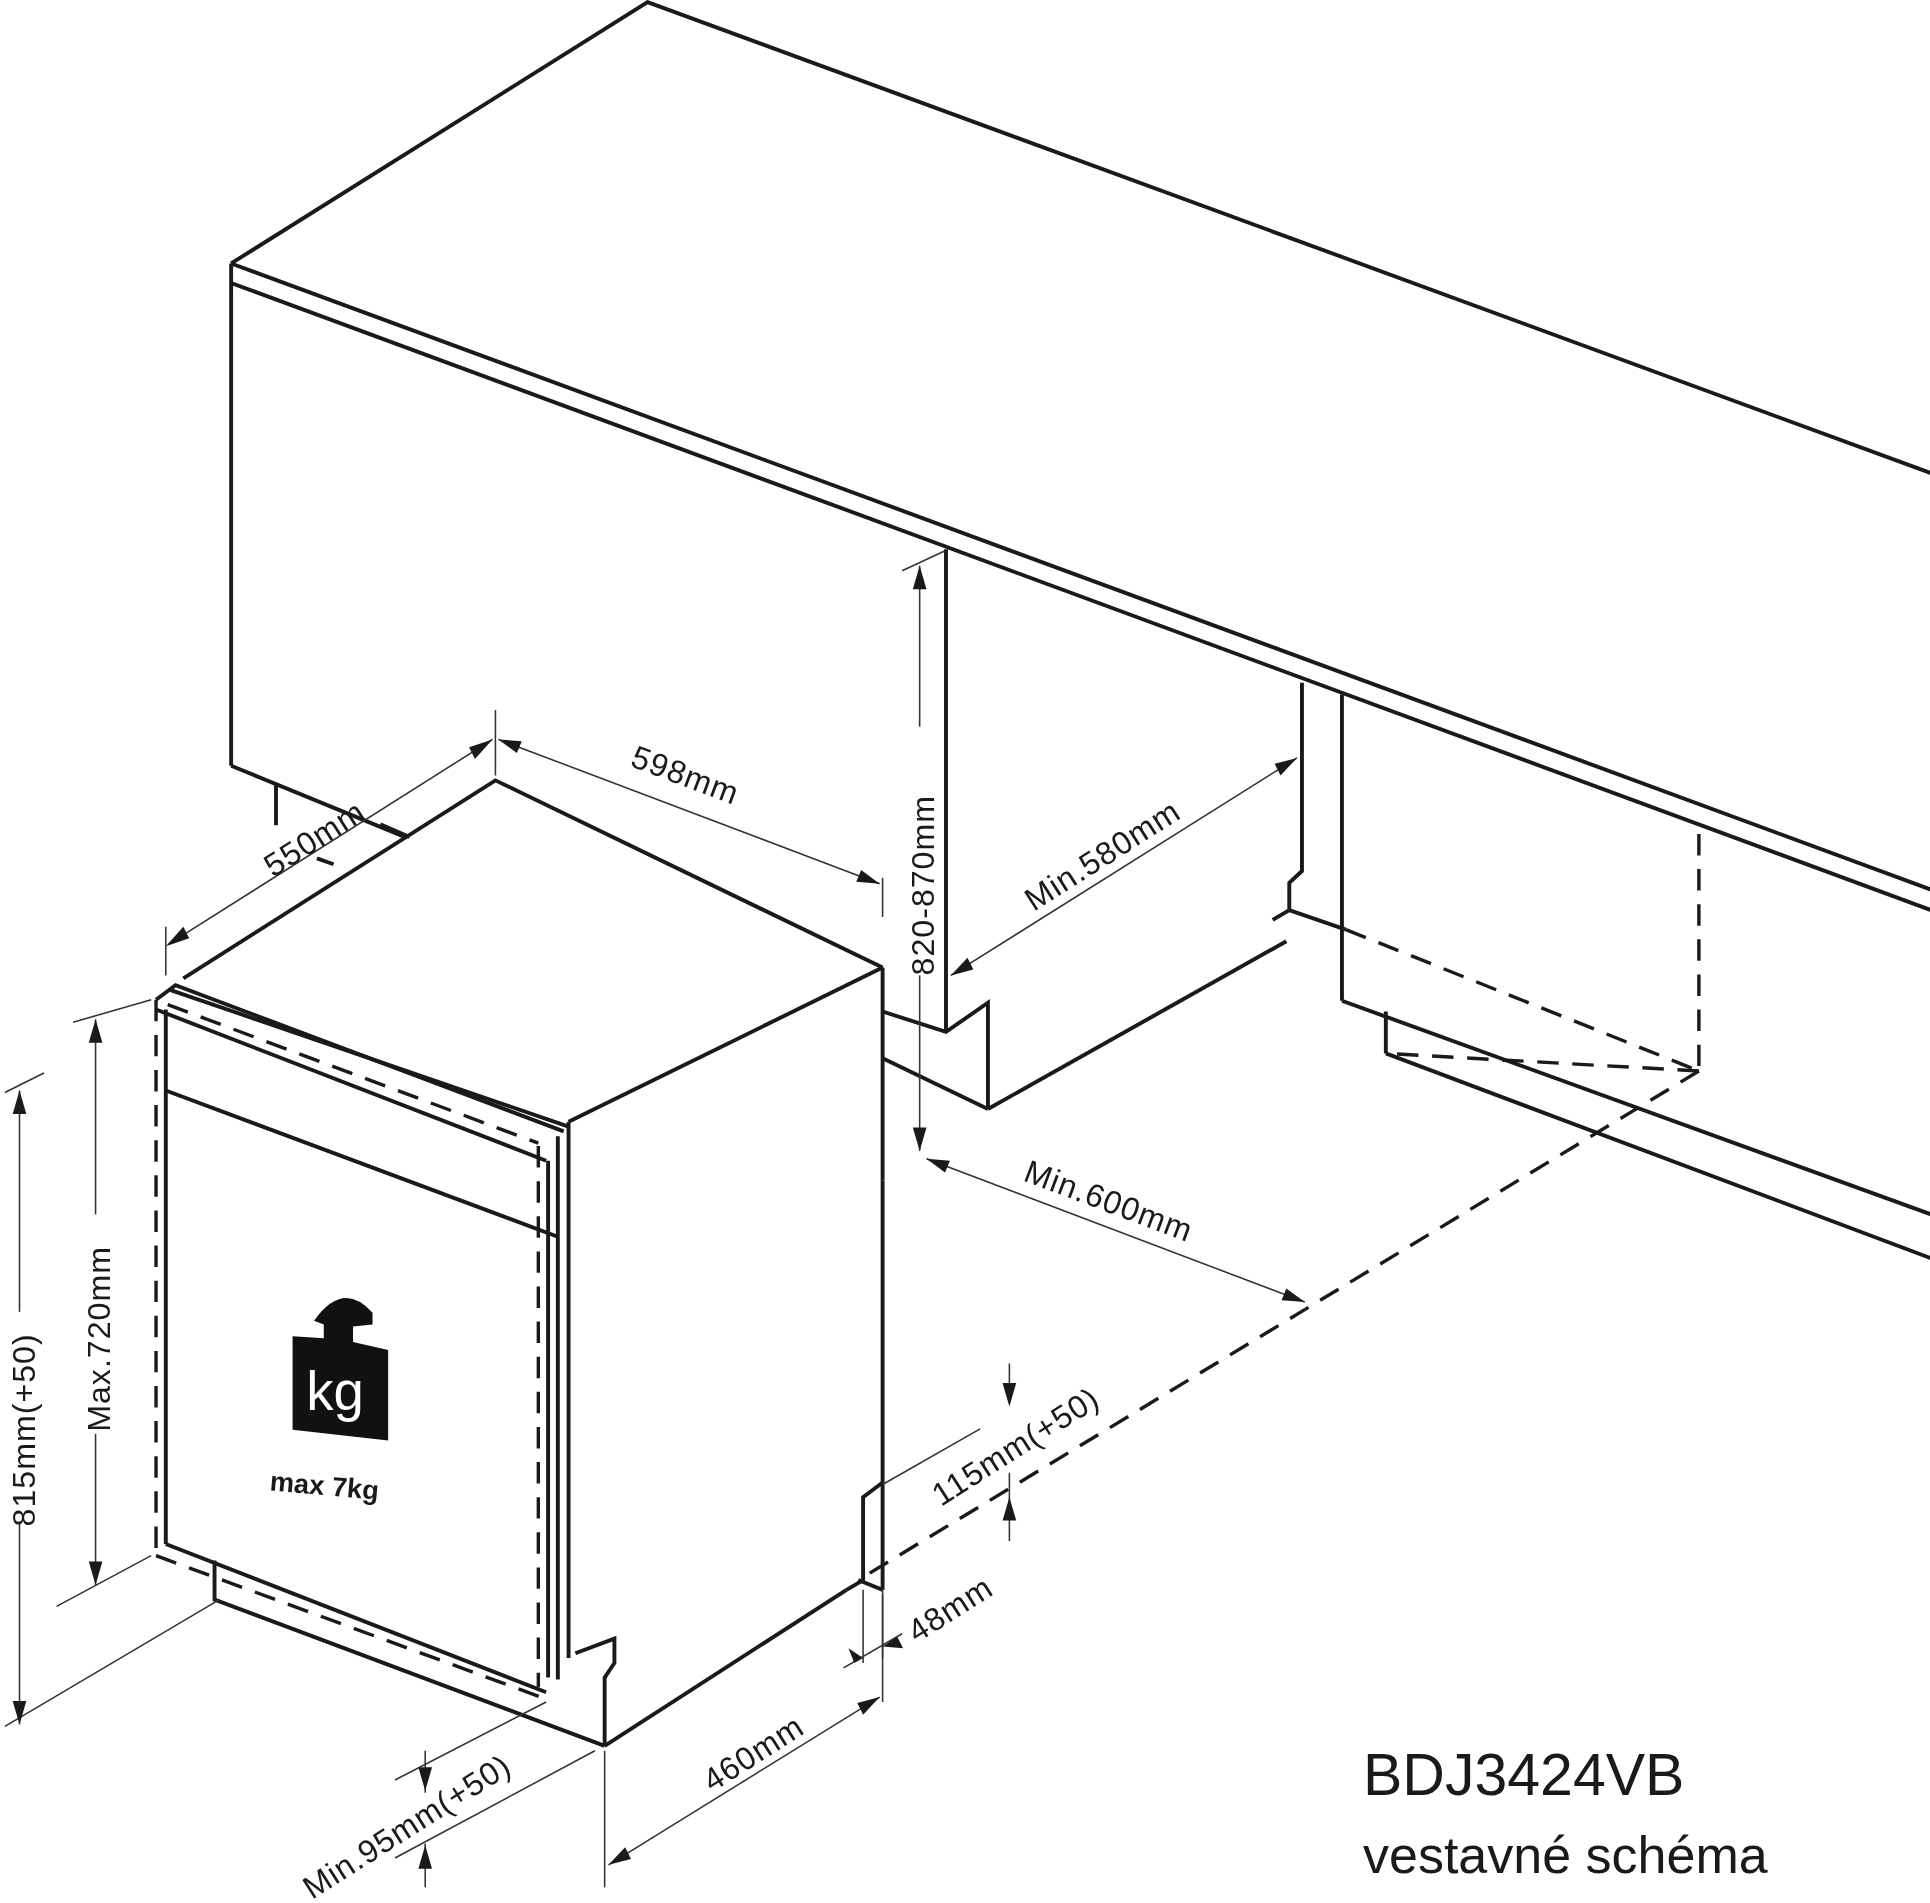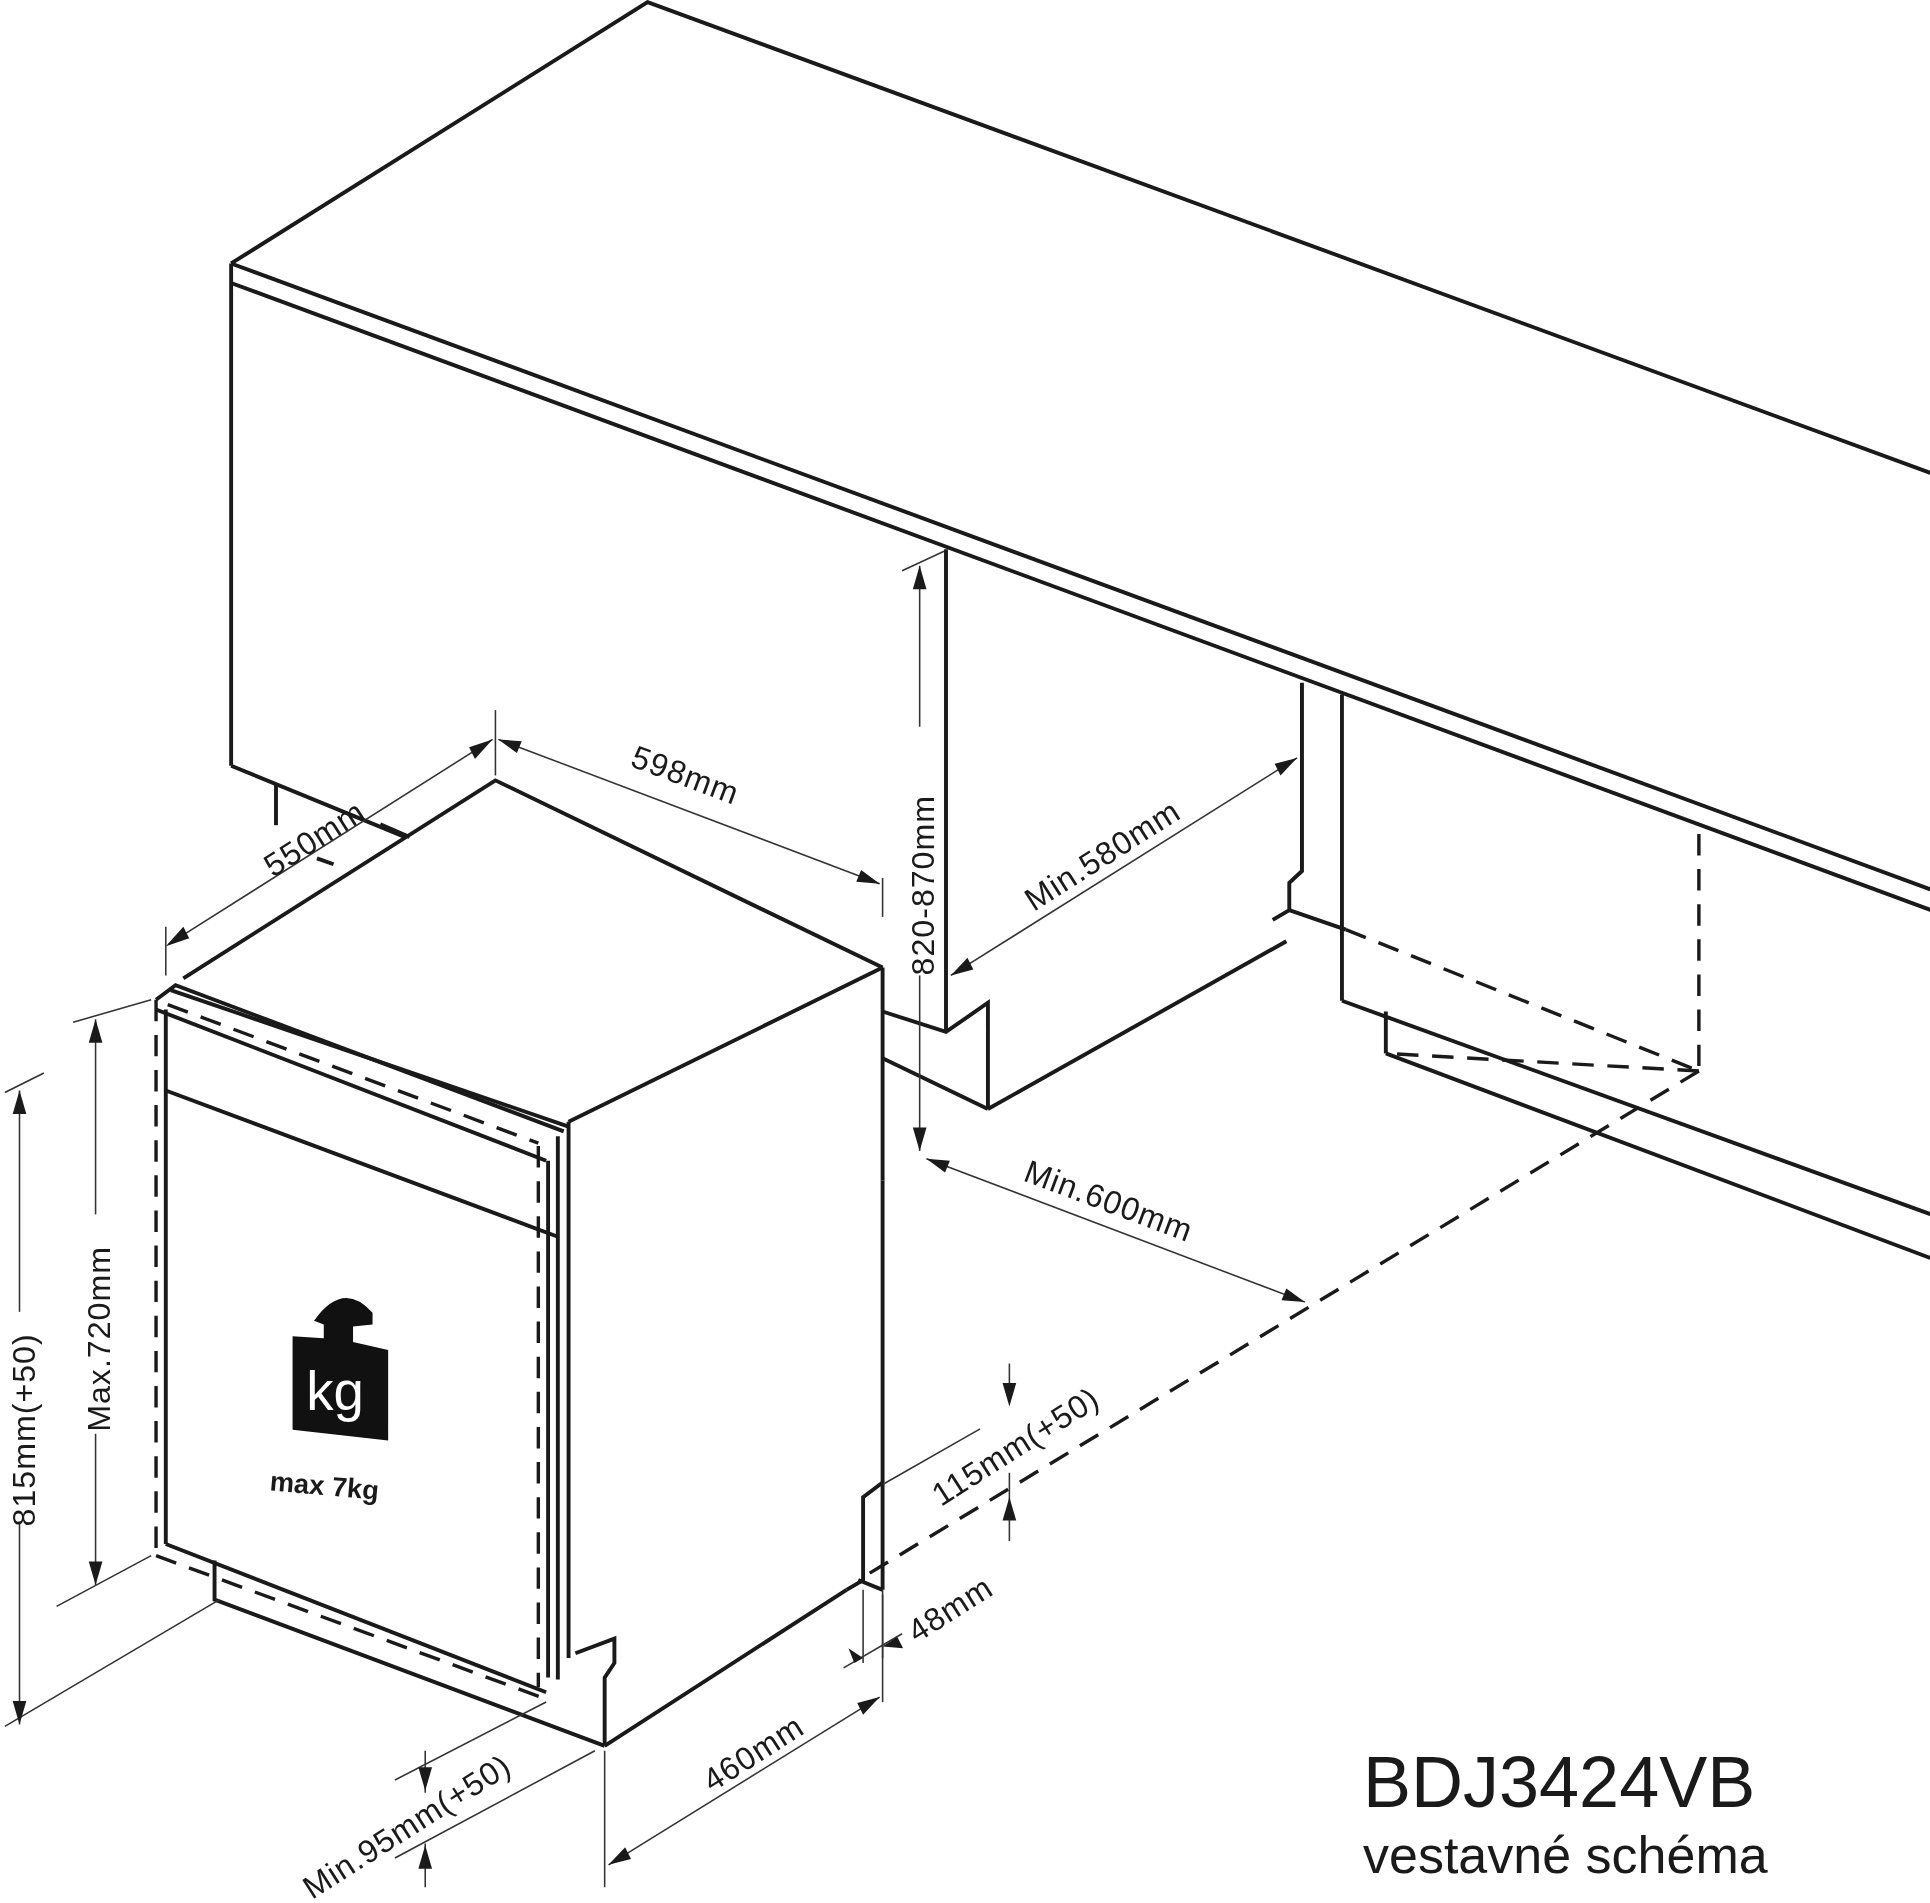--- a/index.html
+++ b/index.html
@@ -6,21 +6,21 @@
     body { width: 1931px; height: 1904px; overflow: hidden; position: relative; font-family: "Liberation Sans", sans-serif; }
     #diagram { position: absolute; left: 0; top: 0; width: 1931px; height: 1904px; }
     .thick { stroke: #1a1a1a; stroke-width: 4; fill: none; stroke-linejoin: miter; stroke-linecap: butt; }
     .dash { stroke: #1a1a1a; stroke-width: 3.5; fill: none; stroke-dasharray: 22 14; }
     .thin { stroke: #333333; stroke-width: 1.6; fill: none; }
     .arrow { fill: #1a1a1a; stroke: none; }
     .dim-text { font-family: "Liberation Sans", sans-serif; font-size: 33px; fill: #1a1a1a; letter-spacing: 1px; }
     .weight-text { font-family: "Liberation Sans", sans-serif; font-weight: bold; font-size: 28px; fill: #1a1a1a; }
     .kg-text { font-family: "Liberation Sans", sans-serif; font-size: 56px; fill: #ffffff; }
     .title-block { position: absolute; left: 1363px; top: 1746px; color: #1a1a1a; font-family: "Liberation Sans", sans-serif; line-height: 1; }
-    .model { font-size: 72px; display: block; height: 78px; }
+    .model { font-size: 59px; display: block; height: 78px; }
     .subtitle { font-size: 52px; display: block; margin-top: 5px; }
   </style>
 </head>
 <body>
 
 <svg id="diagram" viewBox="0 0 1980 1952" xmlns="http://www.w3.org/2000/svg">
 
   <g>
 
     <polyline class="thick" points="237,270 664,2 1980,485"></polyline>

